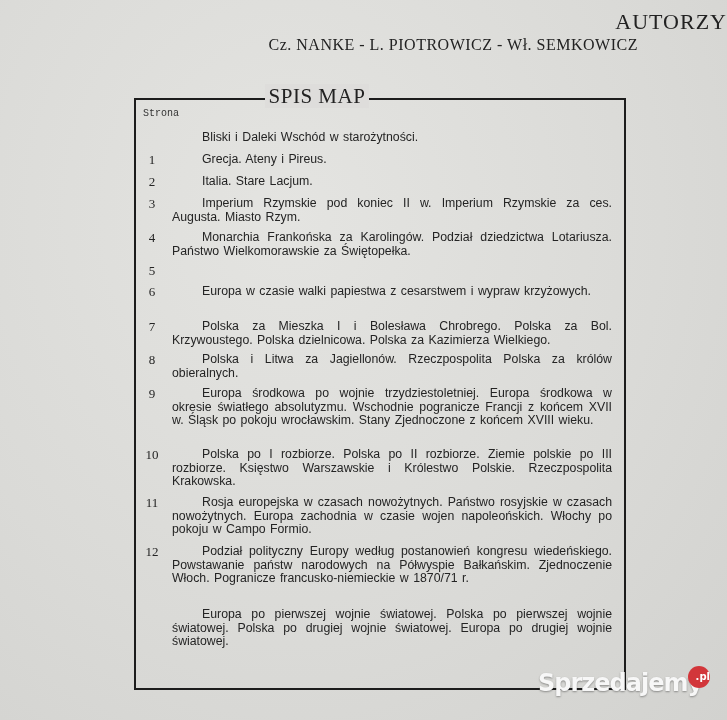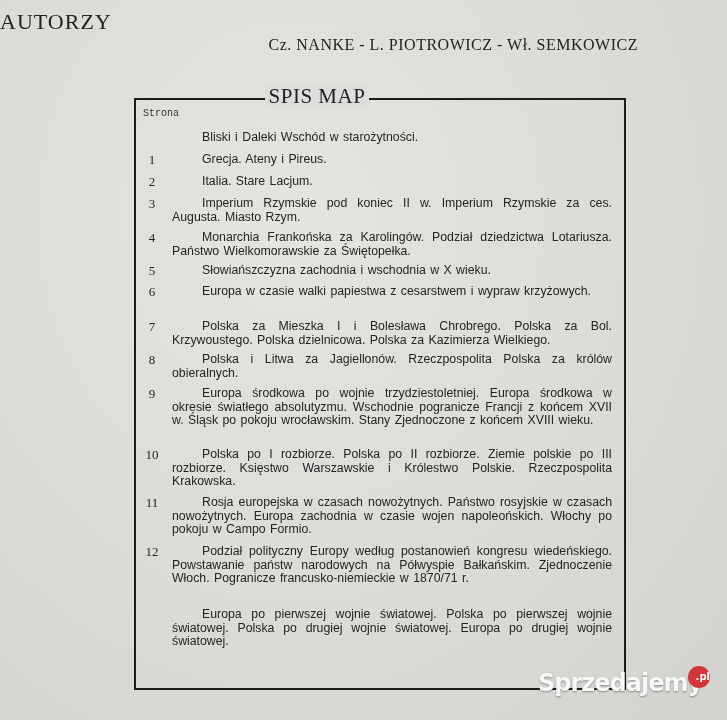--- a/index.html
+++ b/index.html
@@ -5,21 +5,21 @@
   html, body { margin: 0; padding: 0; }
   body {
     width: 727px; height: 720px; overflow: hidden; position: relative;
     background: #dcdcd9;
     background-image: radial-gradient(ellipse at 40% 30%, #e4e4e1 0%, #dadad7 60%, #d2d2cf 100%);
     color: #1e1e1e;
     font-family: "Liberation Serif", "DejaVu Serif", serif;
   }
   .header-authors {
     position: absolute; left: 0; width: 727px; top: 9px;
-    text-align: left; font-size: 22px; letter-spacing: 1px; color: #222;
+    text-align: right; font-size: 22px; letter-spacing: 1px; color: #222;
   }
   .header-names {
     position: absolute; left: 0; width: 638px; top: 36px;
     text-align: right; font-size: 16px; letter-spacing: 0.5px; color: #222;
   }
   .box {
     position: absolute; left: 134px; top: 98px; width: 492px; height: 592px;
     border: 2px solid #1c1c1c; box-sizing: border-box;
   }
   .box-title {
@@ -86,21 +86,20 @@
 <div class="entry" style="top:197px;">
   <span class="num">3</span>
   <span>Imperium Rzymskie pod koniec II w. Imperium Rzymskie za ces. Augusta. Miasto Rzym.</span>
 </div>
 <div class="entry" style="top:231px;">
   <span class="num">4</span>
   <span>Monarchia Frankońska za Karolingów. Podział dziedzictwa Lotariusza. Państwo Wielkomorawskie za Świętopełka.</span>
 </div>
 <div class="entry single" style="top:264px;">
   <span class="num">5</span>
-  <span>Słowiańszczyzna zachodnia i wschodnia w X wieku.</span>
 </div>
 <div class="entry" style="top:285px;">
   <span class="num">6</span>
   <span>Europa w czasie walki papiestwa z cesarstwem i wypraw krzyżowych.</span>
 </div>
 <div class="entry" style="top:320px;">
   <span class="num">7</span>
   <span>Polska za Mieszka I i Bolesława Chrobrego. Polska za Bol. Krzywoustego. Polska dzielnicowa. Polska za Kazimierza Wielkiego.</span>
 </div>
 <div class="entry" style="top:353px;">

